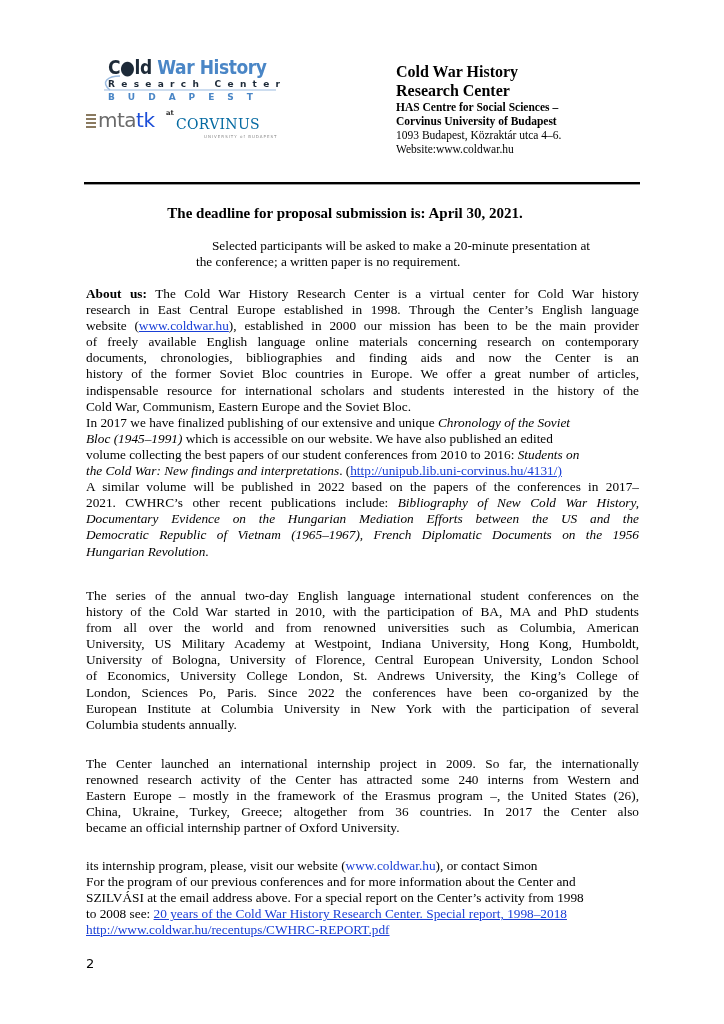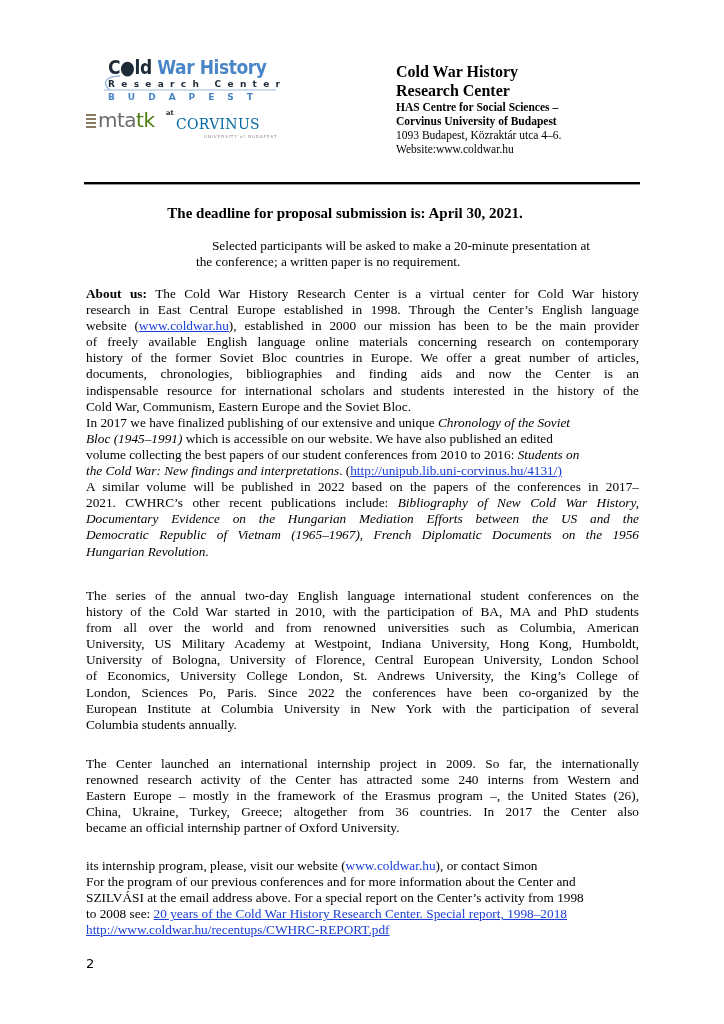--- a/index.html
+++ b/index.html
@@ -75,21 +75,21 @@
       letter-spacing: -0.5px;
     }
     .logo-mtatk .bars {
       display: inline-block;
       width: 10px; height: 14px;
       vertical-align: -1px;
       margin-right: 2px;
       background: repeating-linear-gradient(#8a7a60 0 2px, #fff 2px 4px);
     }
     .logo-mtatk .mta { color: #6a6a6a; font-weight: normal; }
-    .logo-mtatk .tk { color: #4d7c0f; }
+    .logo-mtatk .tk { color: #1d4ed8; }
     .logo-at {
       position: absolute;
       left: 80px; top: 58px;
       font-family: "DejaVu Serif", serif;
       font-size: 7px;
       font-weight: bold;
       color: #222;
     }
     .logo-corvinus {
       position: absolute;
@@ -231,22 +231,22 @@
   <div class="selected">
     <span class="l1">Selected participants will be asked to make a 20-minute presentation at</span>
     <span class="l2">the conference; a written paper is no requirement.</span>
   </div>
 
   <div class="para" style="top:276px;">
     <span class="line-j"><b>About us:</b><span> The Cold War History Research Center is a virtual center for Cold War history</span></span>
     <span class="line-j">research in East Central Europe established in 1998. Through the Center’s English language</span>
     <span class="line-j"><span>website (</span><a>www.coldwar.hu</a><span>), established in 2000 our mission has been to be the main provider</span></span>
     <span class="line-j">of freely available English language online materials concerning research on contemporary</span>
+    <span class="line-j">documents, chronologies, bibliographies and finding aids and now the Center is an</span>
     <span class="line-j">history of the former Soviet Bloc countries in Europe. We offer a great number of articles,</span>
-    <span class="line-j">documents, chronologies, bibliographies and finding aids and now the Center is an</span>
     <span class="line-j">indispensable resource for international scholars and students interested in the history of the</span>
     <span class="line-l">Cold War, Communism, Eastern Europe and the Soviet Bloc.</span>
     <span class="line-l"><span>In 2017 we have finalized publishing of our extensive and unique </span><i>Chronology of the Soviet</i></span>
     <span class="line-l"><i>Bloc (1945–1991)</i><span> which is accessible on our website. We have also published an edited</span></span>
     <span class="line-l"><span>volume collecting the best papers of our student conferences from 2010 to 2016: </span><i>Students on</i></span>
     <span class="line-l"><i>the Cold War: New findings and interpretations</i><span>. (</span><a>http://unipub.lib.uni-corvinus.hu/4131/)</a></span>
     <span class="line-j">A similar volume will be published in 2022 based on the papers of the conferences in 2017–</span>
     <span class="line-j"><span>2021. CWHRC’s other recent publications include: </span><i>Bibliography of New Cold War History,</i></span>
     <span class="line-j"><i>Documentary Evidence on the Hungarian Mediation Efforts between the US and the</i></span>
     <span class="line-j"><i>Democratic Republic of Vietnam (1965–1967), French Diplomatic Documents on the 1956</i></span>

